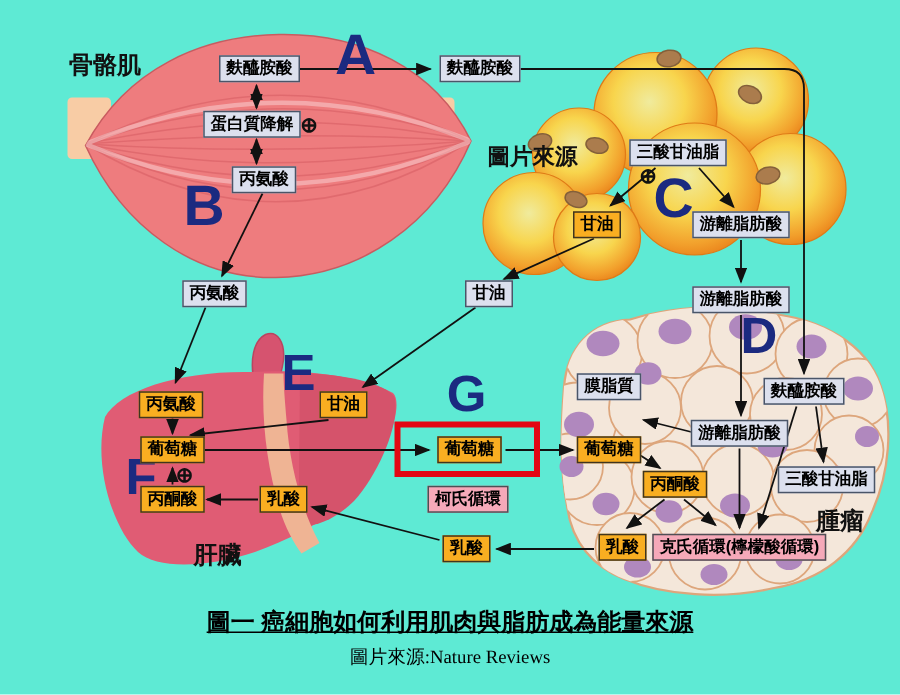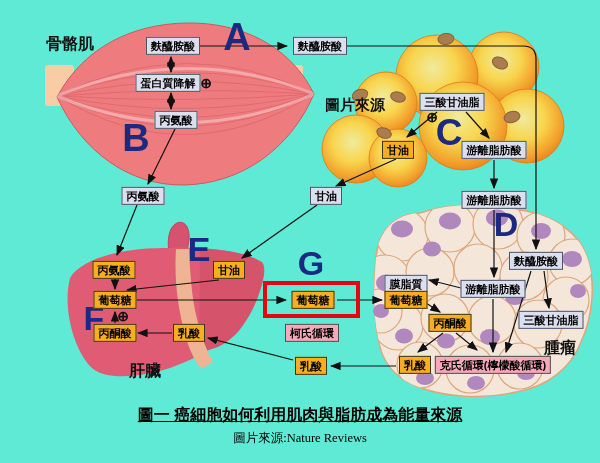--- a/index.html
+++ b/index.html
@@ -198,21 +198,21 @@
   <div class="box yellow" style="left:229px;top:270px">甘油</div>
   <div class="box yellow" style="left:115px;top:300px">葡萄糖</div>
   <span class="plus" style="left:123px;top:316px">⊕</span>
   <div class="box yellow" style="left:115px;top:333px">丙酮酸</div>
   <div class="box yellow" style="left:189px;top:333px">乳酸</div>
 
   <div class="box yellow" style="left:313px;top:300px">葡萄糖</div>
   <div class="box pink" style="left:312px;top:333px">柯氏循環</div>
   <div class="box yellow" style="left:311px;top:366px">乳酸</div>
 
-  <div class="box gray" style="left:406px;top:284px">膜脂質</div>
+  <div class="box gray" style="left:406px;top:258px">膜脂質</div>
   <div class="box yellow" style="left:406px;top:300px">葡萄糖</div>
   <div class="box gray" style="left:493px;top:289px">游離脂肪酸</div>
   <div class="box gray" style="left:536px;top:261px">麩醯胺酸</div>
   <div class="box yellow" style="left:450px;top:323px">丙酮酸</div>
   <div class="box gray" style="left:551px;top:320px">三酸甘油脂</div>
   <div class="box yellow" style="left:415px;top:365px">乳酸</div>
   <div class="box pink" style="left:493px;top:365px">克氏循環(檸檬酸循環)</div>
 
   <div class="cap-title">圖一 癌細胞如何利用肌肉與脂肪成為能量來源</div>
   <div class="cap-src">圖片來源:Nature Reviews</div>

